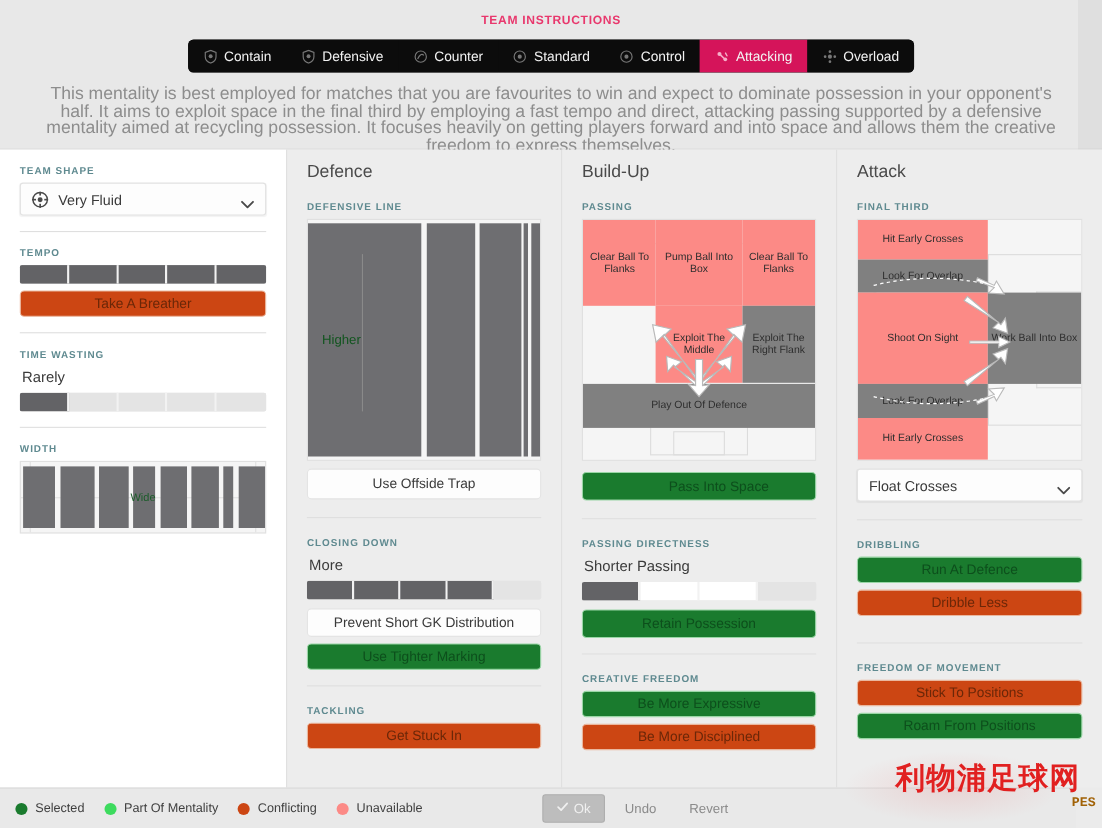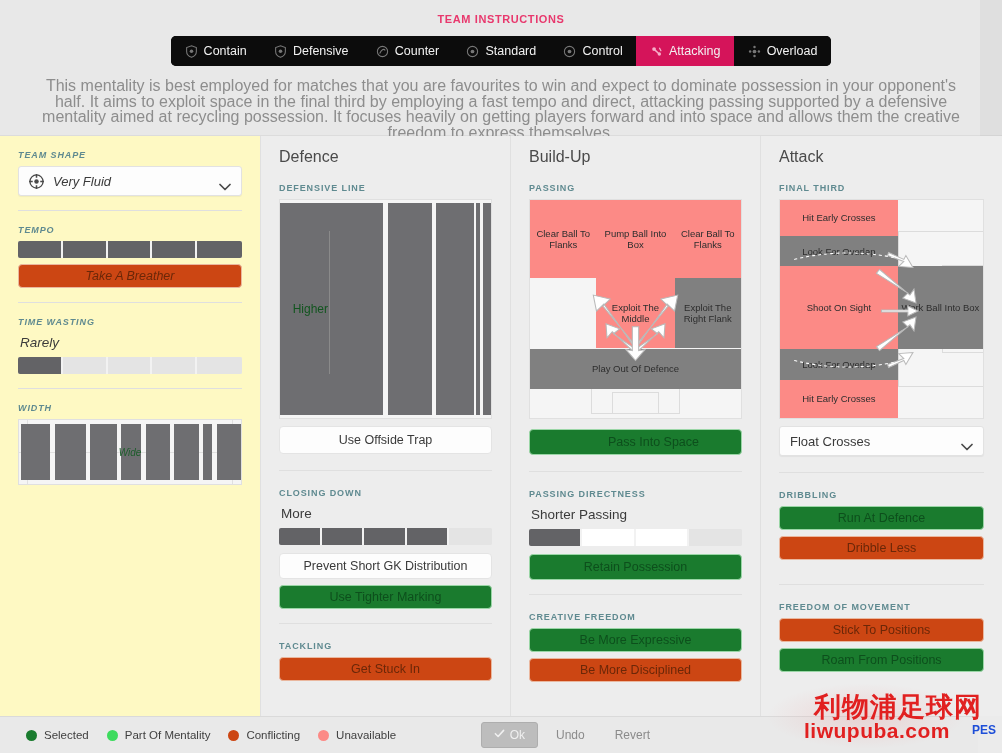--- a/index.html
+++ b/index.html
@@ -38,21 +38,21 @@
   .m-icon svg { display: block; }
 
   .mentality-desc {
     margin: 12px auto 0; width: 930px;
     text-align: center; font-size: 16px; line-height: 15.5px; color: #8d8d8d;
   }
 
   
   .columns { position: absolute; left: 0; top: 136px; width: 1002px; height: 580px; display: flex; }
   .col { position: relative; padding: 0 18px; }
-  .col.sidebar { width: 260px; background: #fef9c3; font-style: italic; }
+  .col.sidebar { width: 260px; background: #ffffff; }
   .col.panel   { width: 250px; background: #ededed; border-left: 1px solid #e0e0e0; }
   .col.panel.last { width: 242px; }
 
   .col-title { font-size: 16px; color: #4a4a4a; margin: 12px 0 0 0; font-weight: normal; }
   .grp-label {
     font-size: 9px; font-weight: bold; letter-spacing: .9px;
     color: #5f8a90; margin: 17px 0 6px 0; text-transform: uppercase;
   }
   .sidebar .grp-label { margin-top: 14px; }
   .value-text { font-size: 13.5px; color: #3b3b3b; margin: 8px 0 7px 2px; }
@@ -100,21 +100,21 @@
   .zone.pink { background: #fc8a86; }
   .zone .zlabel { position: relative; z-index: 3; }
   .vbar { position: absolute; background: #6e6e71; }
 
   svg.arrows { position: absolute; left: 0; top: 0; pointer-events: none; z-index: 4; }
 
   
   .footer {
     position: absolute; left: 0; bottom: 0; width: 978px; height: 37px;
     background: #e9e9e9; border-top: 1px solid #dadada;
-    display: flex; align-items: center; padding: 0 26px;
+    display: flex; align-items: center; padding: 0 14px;
   }
   .legend { display: flex; align-items: center; gap: 18px; }
   .leg-item { display: flex; align-items: center; gap: 7px; font-size: 11.5px; color: #3f3f3f; }
   .dot { width: 11px; height: 11px; border-radius: 50%; display: block; }
   .footer-actions { margin-left: auto; display: flex; align-items: center; gap: 6px; padding-right: 290px; }
   .fbtn {
     min-width: 50px; height: 26px; border-radius: 3px; font-size: 12px;
     display: flex; align-items: center; justify-content: center; gap: 5px;
     padding: 0 12px; cursor: pointer; color: #8b8b8b; background: transparent; border: none;
   }
@@ -123,21 +123,21 @@
   
   .watermark { position: absolute; right: 6px; bottom: 2px; width: 290px; height: 62px; pointer-events: none; z-index: 30; }
   .wm-cn {
     position: absolute; right: 14px; top: 0; font-size: 27px; font-weight: bold;
     color: #e12020; letter-spacing: 1px; font-family: "DejaVu Sans", sans-serif;
   }
   .wm-en {
     position: absolute; right: 46px; top: 30px; font-size: 21px; font-weight: bold;
     color: #e12020; letter-spacing: .5px;
   }
-  .wm-pes { position: absolute; right: 0; top: 34px; font-size: 12px; font-weight: bold; color: #1d4ed8; }
+  .wm-pes { position: absolute; right: 0; top: 34px; font-size: 12px; font-weight: bold; color: #a16207; font-family: Liberation Mono, monospace; }
   .wm-ghost {
     position: absolute; right: 30px; top: -6px; width: 200px; height: 66px;
     background: radial-gradient(ellipse at center, rgba(230,120,120,.20), rgba(255,255,255,0) 70%);
   }
 
   .scroll-shade { position: absolute; right: 0; top: 0; width: 22px; height: 136px; background: rgba(0,0,0,.035); }
 </style>
 </head>
 <body>
 
@@ -479,17 +479,16 @@
         </div>
         <div class="fbtn">
           <span>Revert</span>
         </div>
       </div>
   </div>
 
   <div class="watermark">
     <div class="wm-ghost"></div>
     <div class="wm-cn">利物浦足球网</div>
-    <div class="wm-en">liwupuba.com</div>
     <div class="wm-pes">PES</div>
   </div>
 
 </div>
 
 </body></html>

